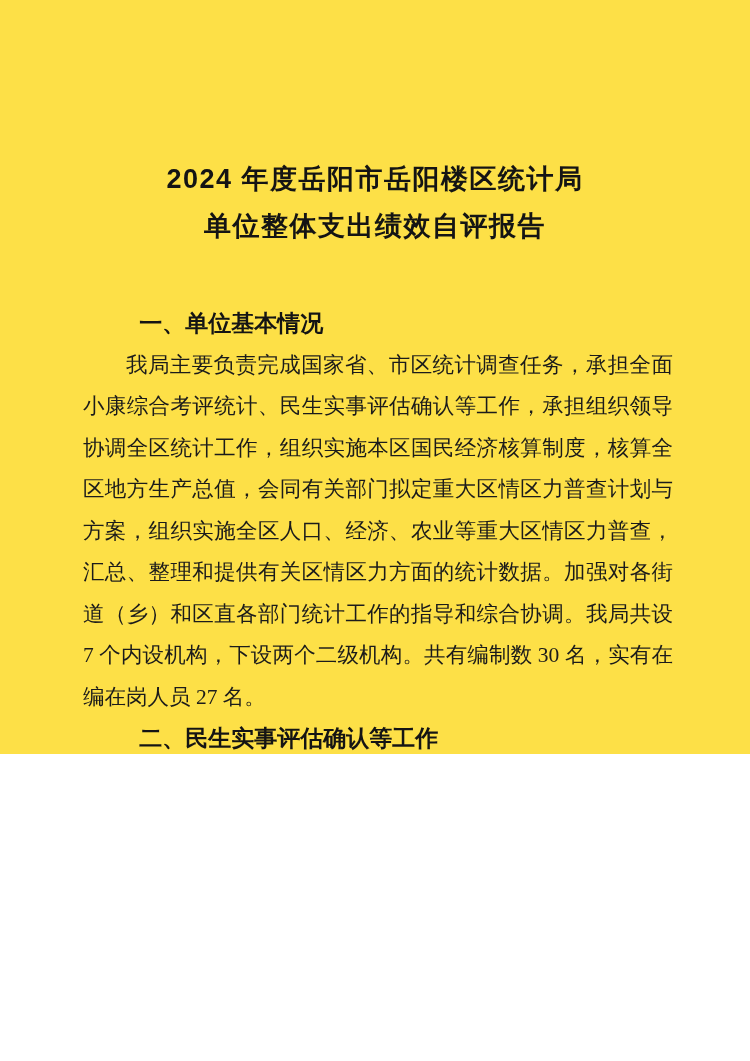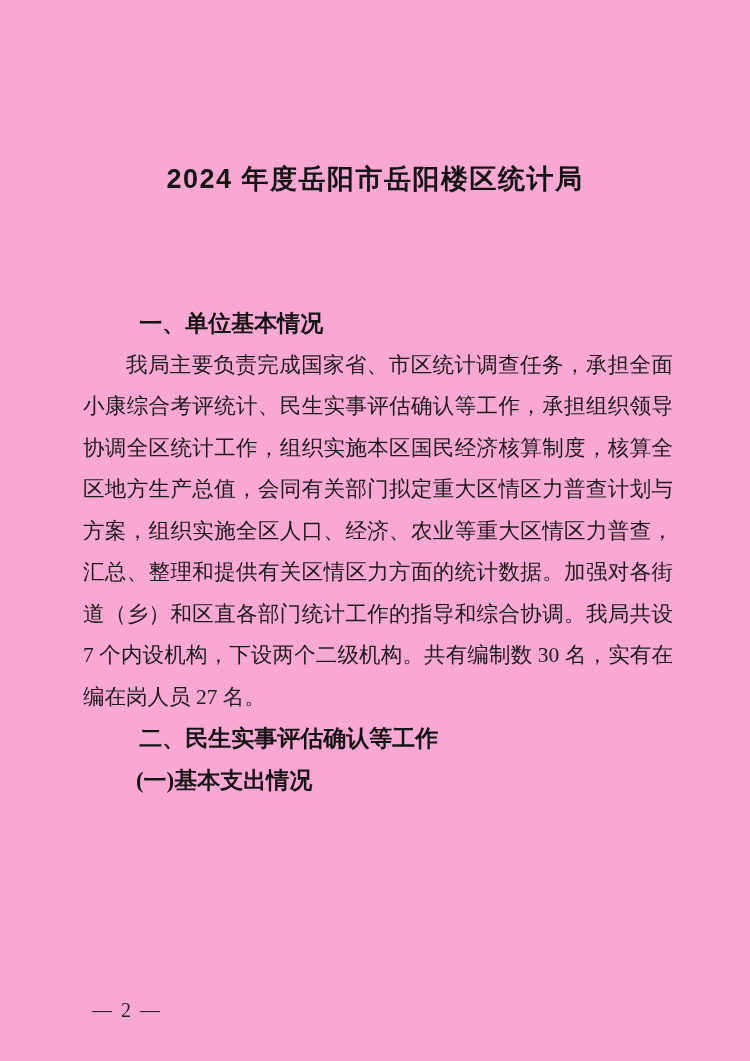--- a/index.html
+++ b/index.html
@@ -3,22 +3,22 @@
 <meta charset="utf-8">
 <style>
   html, body {
     margin: 0;
     padding: 0;
     background: #ffffff;
   }
   .page {
     position: relative;
     width: 750px;
-    height: 1061px;
-    background: #f9a8d4;
+    height: 754px;
+    background: #fde047;
     color: #1d1d1d;
     overflow: hidden;
     font-family: "Liberation Serif", "DejaVu Serif", serif;
   }
   
   .title-block {
     position: absolute;
     top: 156px;
     left: 0;
     width: 100%;
@@ -74,20 +74,21 @@
     color: #222222;
   }
 </style>
 </head>
 <body>
 
 <div class="page">
 
   <header class="title-block">
     <div class="title-line">2024 年度岳阳市岳阳楼区统计局</div>
+    <div class="title-line">单位整体支出绩效自评报告</div>
   </header>
 
   <main class="body-block">
     <h2 class="sec-heading">一、单位基本情况</h2>
     <p class="para">我局主要负责完成国家省、市区统计调查任务，承担全面小康综合考评统计、民生实事评估确认等工作，承担组织领导协调全区统计工作，组织实施本区国民经济核算制度，核算全区地方生产总值，会同有关部门拟定重大区情区力普查计划与方案，组织实施全区人口、经济、农业等重大区情区力普查，汇总、整理和提供有关区情区力方面的统计数据。加强对各街道（乡）和区直各部门统计工作的指导和综合协调。我局共设 7 个内设机构，下设两个二级机构。共有编制数 30 名，实有在编在岗人员 27 名。</p>
     <h2 class="sec-heading">二、民生实事评估确认等工作</h2>
     <h3 class="sub-heading">(一)基本支出情况</h3>
   </main>
 
   <footer class="footer">— 2 —</footer>

